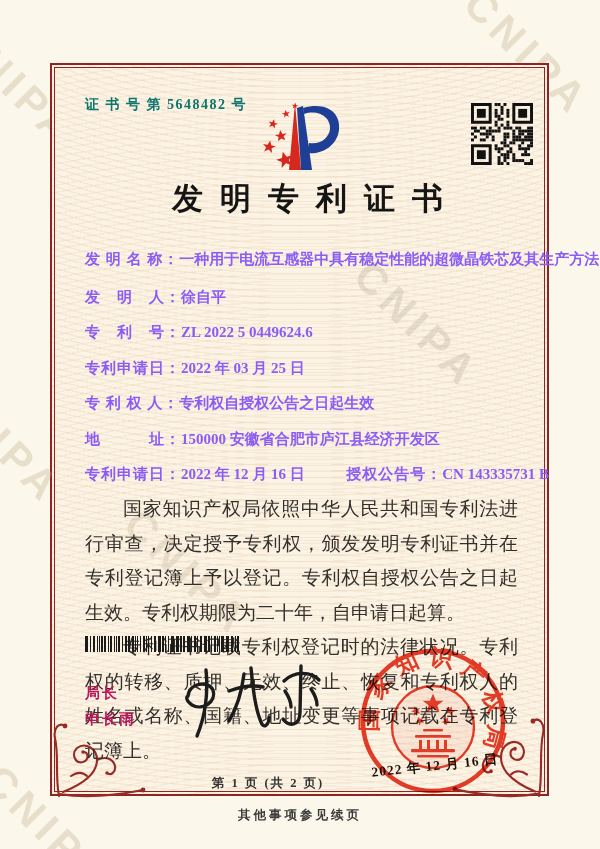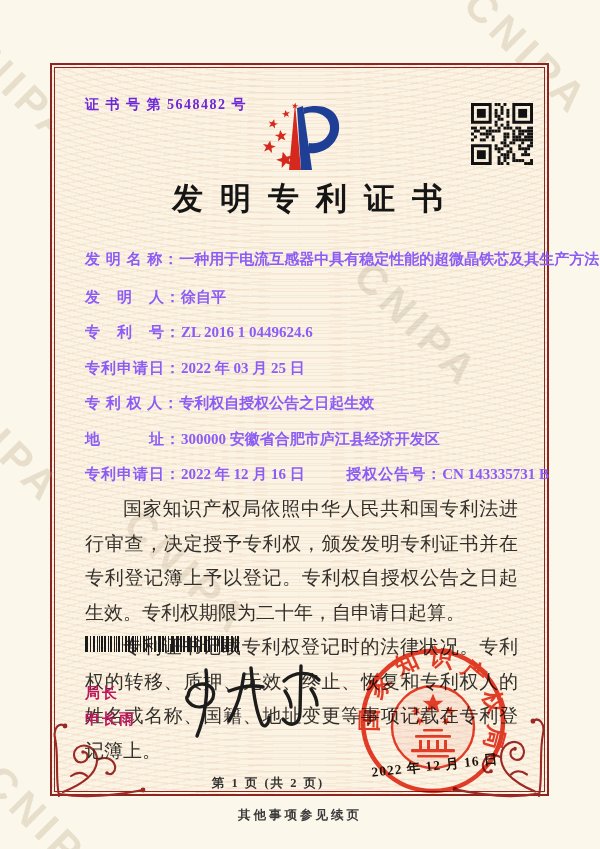--- a/index.html
+++ b/index.html
@@ -21,21 +21,21 @@
   .frame{
     position:absolute;left:50px;top:63px;width:495px;height:729px;
     border:2.5px solid #8d2522;z-index:2;
     background:
       repeating-radial-gradient(circle at 50% -620px, rgba(219,166,128,0.14) 0 1.5px, transparent 1.5px 6px),
       repeating-radial-gradient(circle at 50% 1400px, rgba(219,166,128,0.12) 0 1.5px, transparent 1.5px 7px),
       #fbf3e3;
   }
   .frame-inner{position:absolute;inset:2px;border:1px solid #8d2522;pointer-events:none;}
   .z{z-index:5;}
-  .cert-no{left:85px;top:96px;font-size:14px;font-weight:600;letter-spacing:1.5px;color:#6d28d9;}
+  .cert-no{left:85px;top:96px;font-size:14px;font-weight:600;letter-spacing:1.5px;color:#0f766e;}
   .title{
     left:0;top:178px;width:600px;text-align:center;
     font-size:31px;font-weight:bold;color:#151515;
     letter-spacing:17px;padding-left:32px;box-sizing:border-box;
   }
   .row{left:85px;width:440px;font-size:15px;font-weight:600;color:#8b5cf6;white-space:nowrap;}
   .row .lbl{letter-spacing:1px;}
   .paras{left:85px;top:492px;width:433px;font-size:19px;line-height:1.82;color:#332f2a;text-align:justify;}
   .paras p{margin:0;text-indent:2em;font-weight:500;}
   .director{left:85px;font-size:15px;font-weight:bold;letter-spacing:2px;color:#be185d;}
@@ -228,30 +228,30 @@
 
 <div class="abs z title">发明专利证书</div>
 
 <div class="abs z row" style="top:250px">
   <span class="lbl">发 明 名 称：</span><span>一种用于电流互感器中具有稳定性能的超微晶铁芯及其生产方法</span>
 </div>
 <div class="abs z row" style="top:288px">
   <span class="lbl">发　明　人：</span><span>徐自平</span>
 </div>
 <div class="abs z row" style="top:323px">
-  <span class="lbl">专　利　号：</span><span>ZL 2016 1 0449624.6</span>
+  <span class="lbl">专　利　号：</span><span>ZL 2022 5 0449624.6</span>
 </div>
 <div class="abs z row" style="top:359px">
   <span class="lbl">专利申请日：</span><span>2022 年 03 月 25 日</span>
 </div>
 <div class="abs z row" style="top:394px">
   <span class="lbl">专 利 权 人：</span><span>专利权自授权公告之日起生效</span>
 </div>
 <div class="abs z row" style="top:430px">
-  <span class="lbl">地　　　址：</span><span>300000 安徽省合肥市庐江县经济开发区</span>
+  <span class="lbl">地　　　址：</span><span>150000 安徽省合肥市庐江县经济开发区</span>
 </div>
 <div class="abs z row" style="top:465px">
   <span class="lbl">专利申请日：</span><span>2022 年 12 月 16 日</span>
   <span style="display:inline-block;width:34px"></span>
   <span class="lbl">授权公告号：</span><span>CN 143335731 B</span>
 </div>
 
 <div class="abs z paras">
   <p>国家知识产权局依照中华人民共和国专利法进行审查，决定授予专利权，颁发发明专利证书并在专利登记簿上予以登记。专利权自授权公告之日起生效。专利权期限为二十年，自申请日起算。</p>
   <p>专利证书记载专利权登记时的法律状况。专利权的转移、质押、无效、终止、恢复和专利权人的姓名或名称、国籍、地址变更等事项记载在专利登记簿上。</p>

